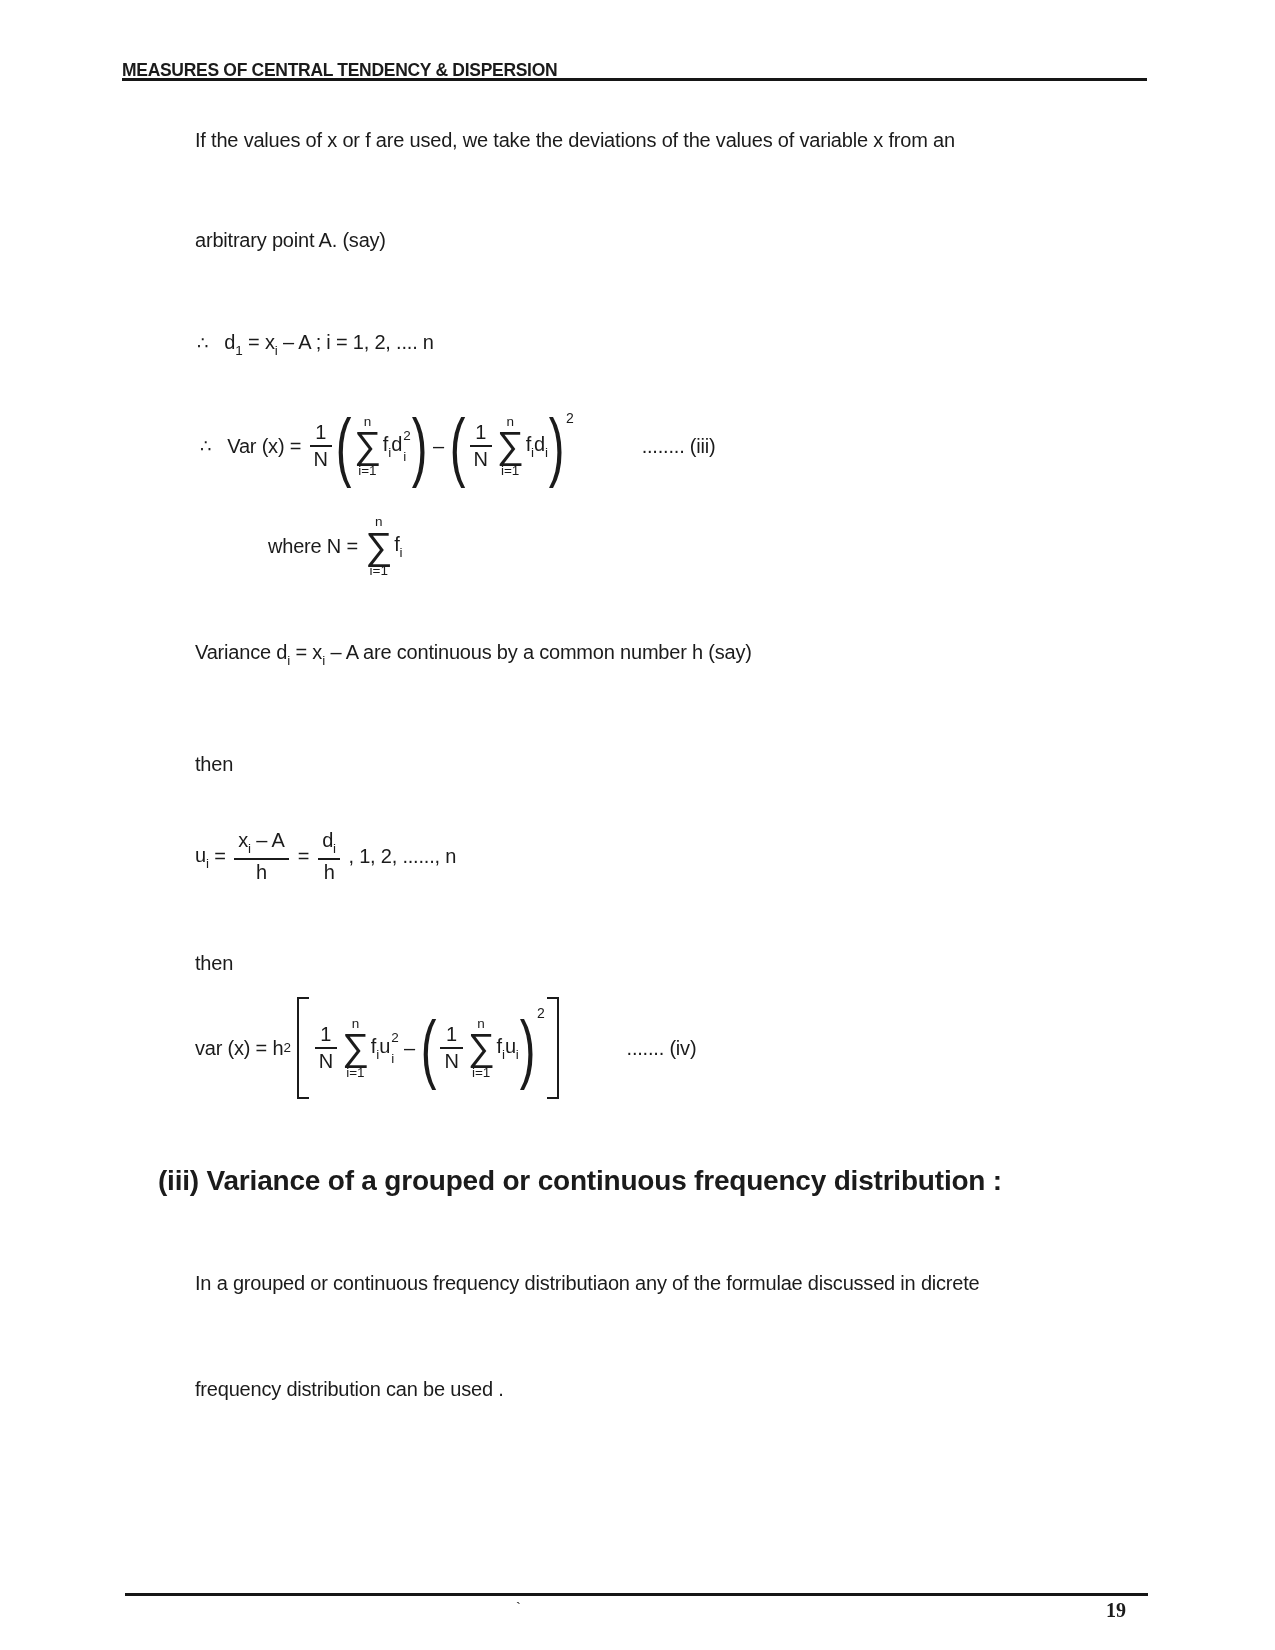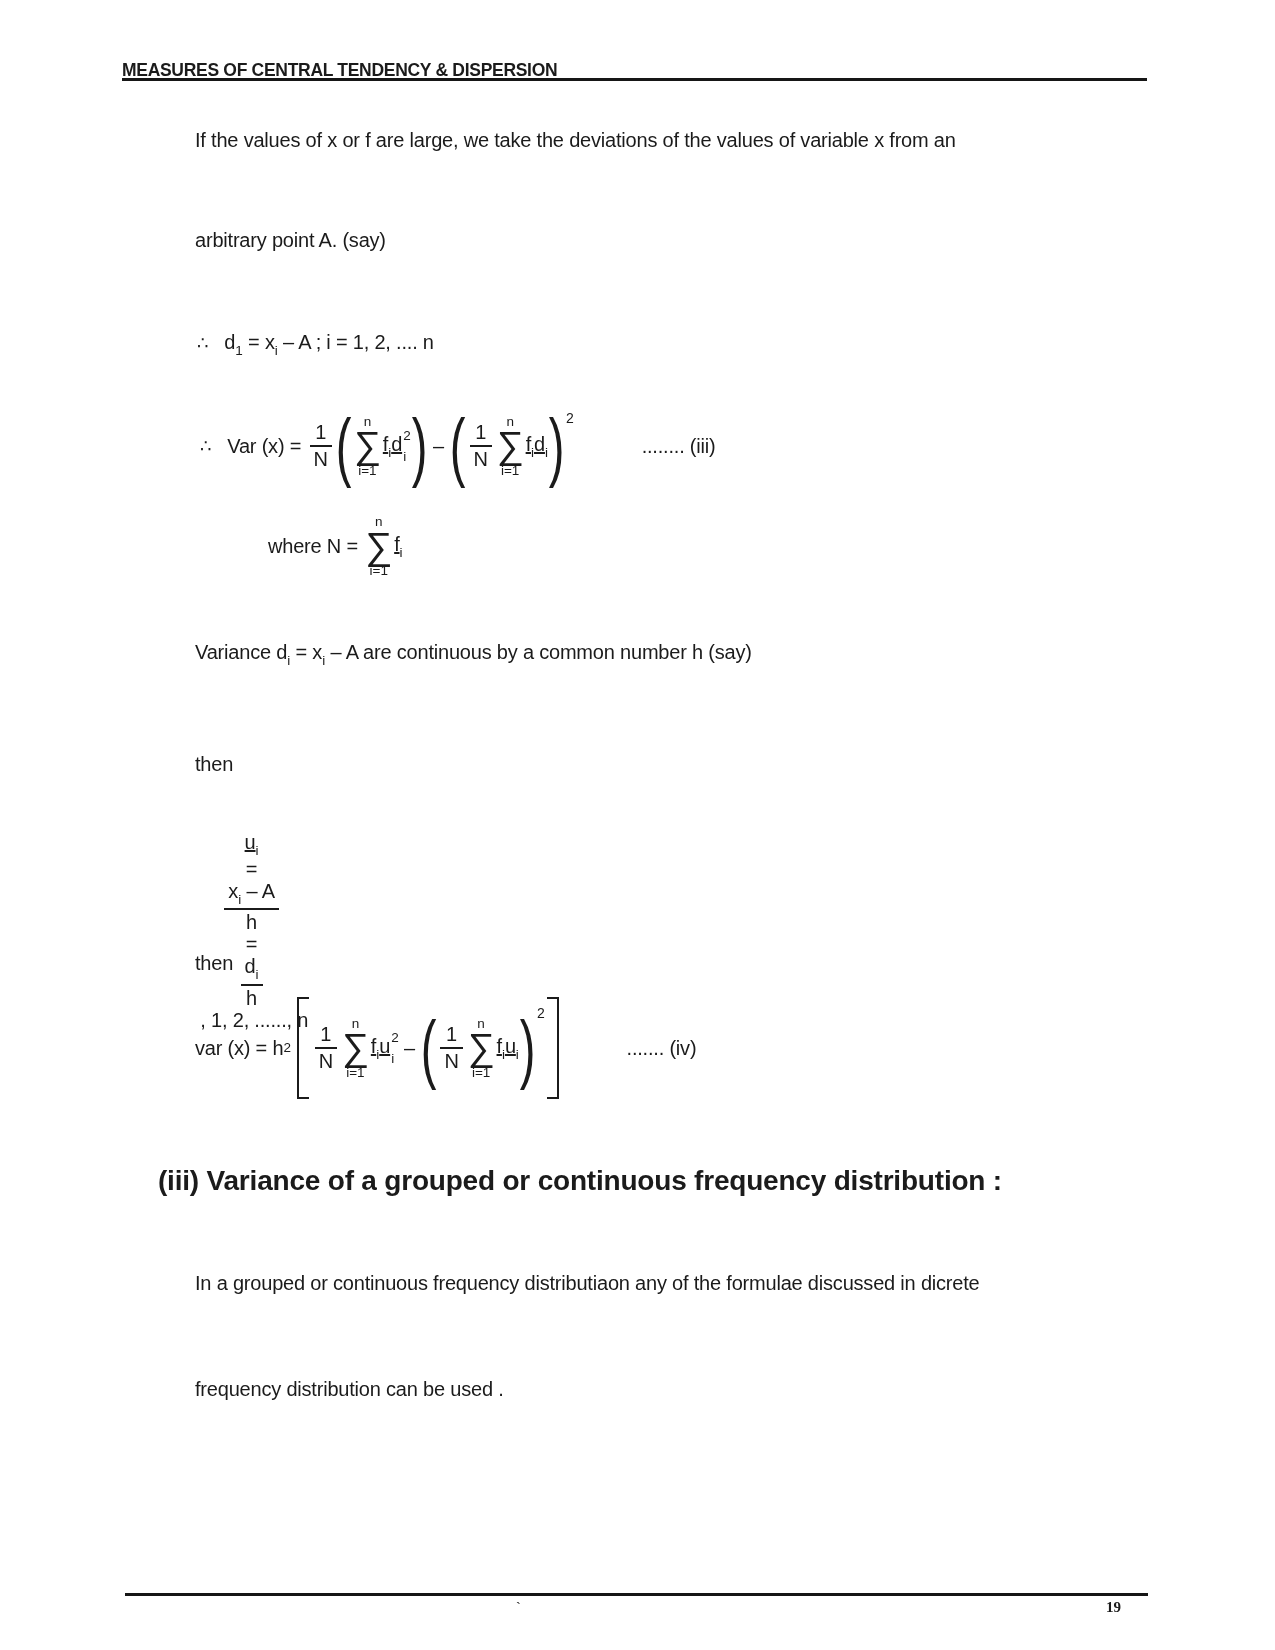--- a/index.html
+++ b/index.html
@@ -24,40 +24,40 @@
   .fnum,.fden{padding:0 4px;}
   .fbar{align-self:stretch;border-top:2px solid #1b1b1b;margin:2px 0;}
   
   .sum{display:inline-flex;flex-direction:column;align-items:center;margin:0 2px;line-height:1;}
   .slim{font-size:13.5px;line-height:1.15;letter-spacing:0;}
   .sig{font-size:38px;line-height:0.88;}
   
   .par{display:inline-block;font-size:76px;line-height:0;transform:scaleX(0.62);margin:0 -4px;font-weight:400;}
   
   .ss{display:inline-flex;flex-direction:column;justify-content:space-between;height:34px;font-size:13.5px;line-height:1;vertical-align:middle;margin-left:1px;letter-spacing:0;}
-  .term{display:inline-block;line-height:1.2;text-decoration:underline;}
+  .term{display:inline-block;line-height:1.2;}
   .osup{align-self:flex-start;font-size:14px;margin:0 0 0 1px;}
   .osup-iv{align-self:flex-start;font-size:14px;margin:8px 0 0 1px;}
   
   .bk{width:10px;height:98px;flex:0 0 auto;}
   .bk-l{border-left:2.5px solid #1b1b1b;border-top:2.5px solid #1b1b1b;border-bottom:2.5px solid #1b1b1b;margin:0 3px 0 6px;}
   .bk-r{border-right:2.5px solid #1b1b1b;border-top:2.5px solid #1b1b1b;border-bottom:2.5px solid #1b1b1b;margin:0 0 0 2px;}
   .tag{white-space:pre;margin-left:68px;}
-  .pagenum{font-family:"Liberation Serif", serif;font-weight:700;font-size:15px;}
+  .pagenum{font-family:"Liberation Serif", serif;font-weight:700;font-size:20px;}
   .tick{font-size:15px;}
 </style>
 </head>
 <body>
 
 <div class="page">
 
   <div class="abs hdr-title" style="left:122px;top:44px;">MEASURES OF CENTRAL TENDENCY &amp; DISPERSION</div>
   <div class="abs rule" style="left:122px;top:62px;width:1025px;"></div>
 
-  <div class="abs bodytext" style="left:195px;top:112px;">If the values of x or f are large, we take the deviations of the values of variable x from an</div>
+  <div class="abs bodytext" style="left:195px;top:112px;">If the values of x or f are used, we take the deviations of the values of variable x from an</div>
   <div class="abs bodytext" style="left:195px;top:212px;">arbitrary point A. (say)</div>
 
   <div class="abs bodytext" style="left:197px;top:314px;">
     <span class="tf">∴</span><span class="t">d</span><sub>1</sub><span class="t"> = x</span><sub>i</sub><span class="t"> – A ; i = 1, 2, .... n</span>
   </div>
 
   <div class="abs feq" style="left:200px;top:394px;min-height:72px;">
     <span class="tf">∴</span>
     <span class="t">Var (x) = </span>
     <span class="frac">
@@ -109,21 +109,21 @@
       <span class="t">f</span><sub>i</sub>
     </span>
   </div>
 
   <div class="abs bodytext" style="left:195px;top:624px;">
     <span class="t">Variance d</span><sub>i</sub><span class="t"> = x</span><sub>i</sub><span class="t"> – A are continuous by a common number h (say)</span>
   </div>
 
   <div class="abs bodytext" style="left:195px;top:736px;">then</div>
 
-  <div class="abs feq" style="left:195px;top:814px;min-height:52px;flex-direction:column;">
+  <div class="abs feq" style="left:195px;top:814px;min-height:52px;">
     <span class="term"><span class="t">u</span><sub>i</sub></span>
     <span class="t"> = </span>
     <span class="frac">
       <span class="fnum"><span class="t">x</span><sub>i</sub><span class="t"> – A</span></span>
       <span class="fbar"></span>
       <span class="fden t">h</span>
     </span>
     <span class="t" style="margin:0 6px;">=</span>
     <span class="frac">
       <span class="fnum"><span class="t">d</span><sub>i</sub></span>

